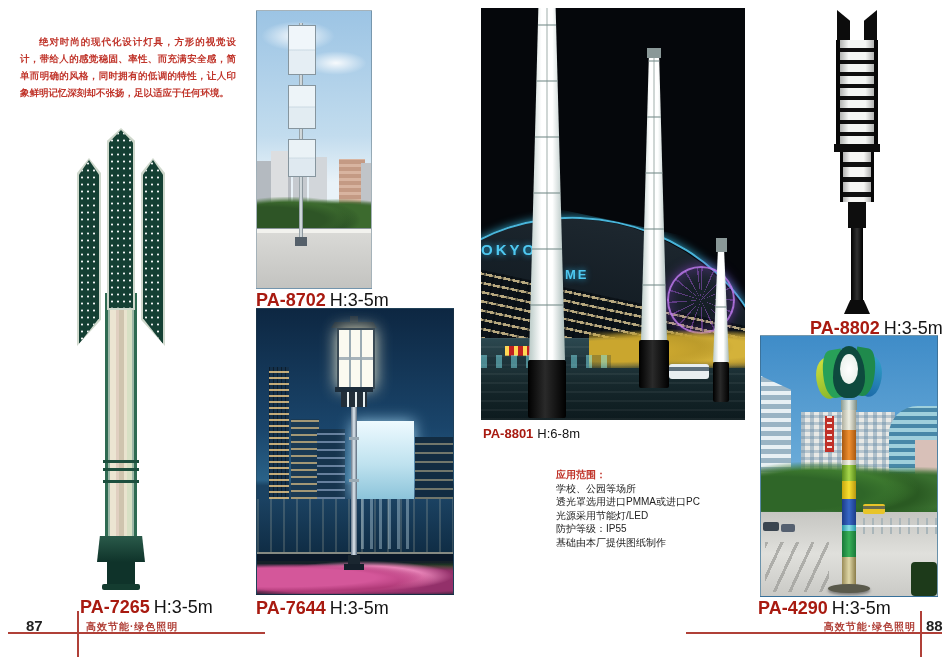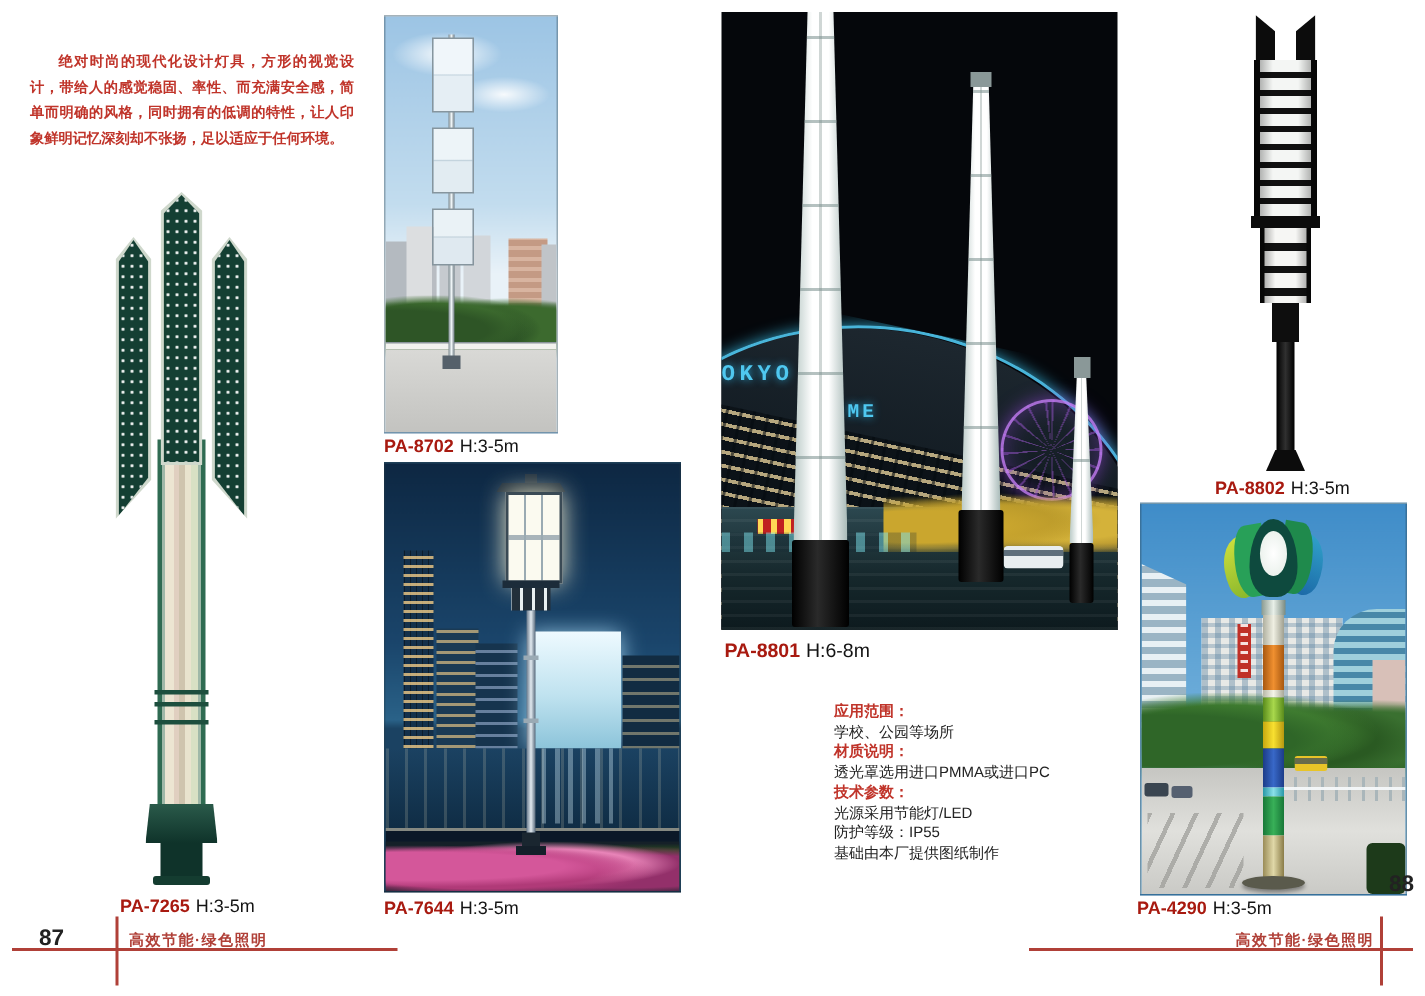--- a/index.html
+++ b/index.html
@@ -3,25 +3,25 @@
 <meta charset="utf-8">
 <style>
   html,body{margin:0;padding:0;background:#e8e8e8;}
   .page{position:relative;width:950px;height:664px;background:#ffffff;overflow:hidden;
         font-family:"Liberation Sans","DejaVu Sans",sans-serif;}
   .abs{position:absolute;}
   
   .intro{position:absolute;left:20px;top:33px;width:216px;color:#c0342a;font-size:9.5px;
          line-height:17px;font-weight:bold;text-indent:2em;text-align:justify;}
   
-  .plabel{position:absolute;font-size:12px;white-space:nowrap;}
+  .plabel{position:absolute;font-size:18px;white-space:nowrap;}
   .pcode{color:#a81a10;font-weight:bold;}
   .pheight{color:#141414;margin-left:4px;}
   
-  .fig{position:absolute;overflow:hidden;font-family:Liberation Mono, monospace;}
+  .fig{position:absolute;overflow:hidden;}
   .photo{border:1px solid rgba(40,60,70,.35);}
   
   .specs{position:absolute;left:556px;top:468px;width:195px;font-size:10px;line-height:13.5px;color:#222;}
   .spec-title{color:#c0342a;font-weight:bold;}
   
   .pagenum{position:absolute;font-size:15px;color:#222;font-weight:600;}
   .tagline{position:absolute;font-size:10px;font-weight:bold;color:#b04038;letter-spacing:1px;}
   .fline{position:absolute;background:#b04038;}
   
   .blade{position:absolute;background:#cfd8cc;}
@@ -217,23 +217,21 @@
       </div>
     <div class="cbase" style="left:232px;top:354px;width:16px;height:40px;"></div>
   </div>
   <div class="plabel" style="left:483px;top:426px;font-size:13px;">
     <span class="pcode">PA-8801</span><span class="pheight">H:6-8m</span>
   </div>
 
   <div class="specs">
     <div class="spec-title">应用范围：</div>
     <div class="spec-line">学校、公园等场所</div>
-    <div class="spec-title">材质说明：</div>
     <div class="spec-line">透光罩选用进口PMMA或进口PC</div>
-    <div class="spec-title">技术参数：</div>
     <div class="spec-line">光源采用节能灯/LED</div>
     <div class="spec-line">防护等级：IP55</div>
     <div class="spec-line">基础由本厂提供图纸制作</div>
   </div>
 
   <div class="fig" style="left:824px;top:10px;width:66px;height:306px;">
     <div class="abs" style="left:13px;top:0;width:13px;height:36px;background:#0c0c0c;
       clip-path:polygon(0 0,100% 30%,100% 100%,0 100%);"></div>
     <div class="abs" style="left:40px;top:0;width:13px;height:36px;background:#0c0c0c;
       clip-path:polygon(100% 0,0 30%,0 100%,100% 100%);"></div>
@@ -324,15 +322,15 @@
   </div>
 
   <div class="pagenum" style="left:26px;top:617px;">87</div>
   <div class="fline" style="left:77px;top:611px;width:2px;height:46px;"></div>
   <div class="tagline" style="left:86px;top:620px;">高效节能·绿色照明</div>
   <div class="fline" style="left:8px;top:632px;width:257px;height:2px;"></div>
 
   <div class="fline" style="left:686px;top:632px;width:256px;height:2px;"></div>
   <div class="tagline" style="left:790px;top:620px;width:126px;text-align:right;">高效节能·绿色照明</div>
   <div class="fline" style="left:920px;top:611px;width:2px;height:46px;"></div>
-  <div class="pagenum" style="left:926px;top:581px;">88</div>
+  <div class="pagenum" style="left:926px;top:617px;">88</div>
 
 </div>
 
 </body></html>

